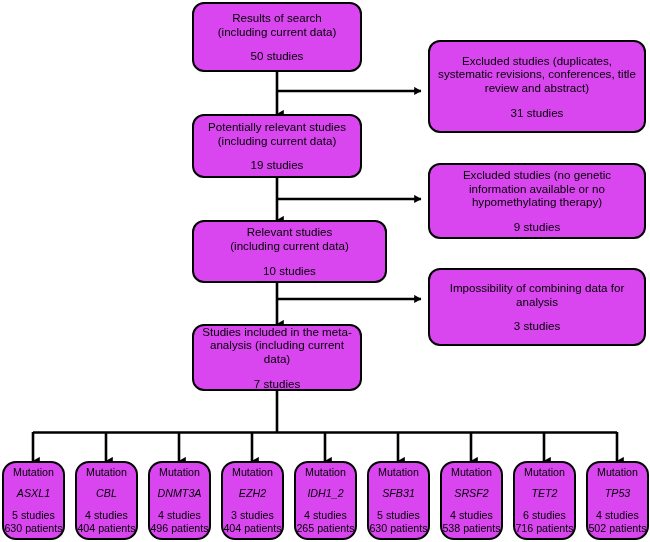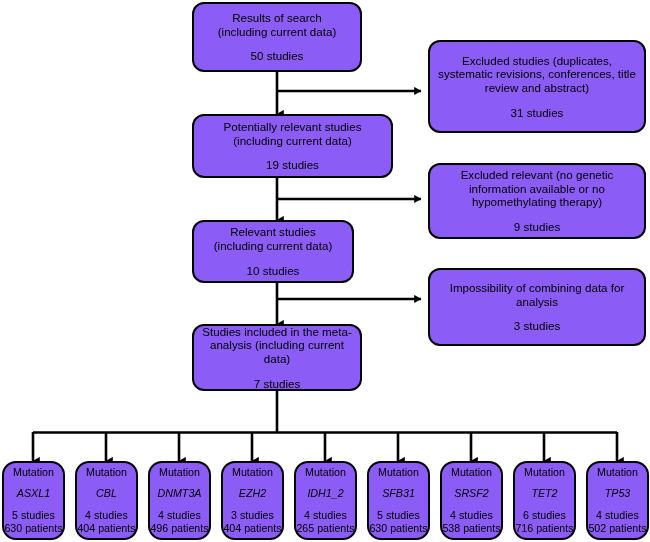--- a/index.html
+++ b/index.html
@@ -16,21 +16,21 @@
     width: 650px;
     height: 542px;
     background: #ffffff;
     overflow: hidden;
   }
   .node {
     position: absolute;
     box-sizing: border-box;
     border: 2.5px solid #000000;
     border-radius: 12px;
-    background: #8b5cf6;
+    background: #d946ef;
     display: flex;
     flex-direction: column;
     align-items: center;
     justify-content: center;
     text-align: center;
     line-height: 1.18;
     z-index: 3;
   }
   .node .title {
     white-space: pre-line;
@@ -108,45 +108,45 @@
       <line x1="617" y1="432" x2="617" y2="461" marker-end="url(#arrowDown)"></line>
     </g>
   </svg>
 
   <div class="node main-node" style="left:192px; top:2px; width:170px; height:70px;">
     <div class="title">Results of search
 (including current data)</div>
     <div class="count">50 studies</div>
   </div>
 
-  <div class="node main-node" style="left:192px; top:114px; width:201px; height:64px;">
+  <div class="node main-node" style="left:192px; top:114px; width:170px; height:64px;">
     <div class="title">Potentially relevant studies
 (including current data)</div>
     <div class="count">19 studies</div>
   </div>
 
-  <div class="node main-node" style="left:192px; top:220px; width:162px; height:63px;">
+  <div class="node main-node" style="left:192px; top:220px; width:195px; height:63px;">
     <div class="title">Relevant studies
 (including current data)</div>
     <div class="count">10 studies</div>
   </div>
 
   <div class="node main-node" style="left:192px; top:324px; width:170px; height:67px;text-align:center;">
     <div class="title">Studies included in the meta-
 analysis (including current data)</div>
     <div class="count">7 studies</div>
   </div>
 
   <div class="node side-node" style="left:428px; top:40px; width:218px; height:93px;">
     <div class="title">Excluded studies (duplicates, systematic revisions, conferences, title review and abstract)</div>
     <div class="count">31 studies</div>
   </div>
 
   <div class="node side-node" style="left:428px; top:163px; width:218px; height:76px;">
-    <div class="title">Excluded relevant (no genetic information available or no hypomethylating therapy)</div>
+    <div class="title">Excluded studies (no genetic information available or no hypomethylating therapy)</div>
     <div class="count">9 studies</div>
   </div>
 
   <div class="node side-node" style="left:428px; top:268px; width:218px; height:78px;">
     <div class="title">Impossibility of combining data for analysis</div>
     <div class="count">3 studies</div>
   </div>
 
   <div class="node mut-node" style="left:2px; top:461px; width:63px; height:79px;">
     <div>Mutation</div>

